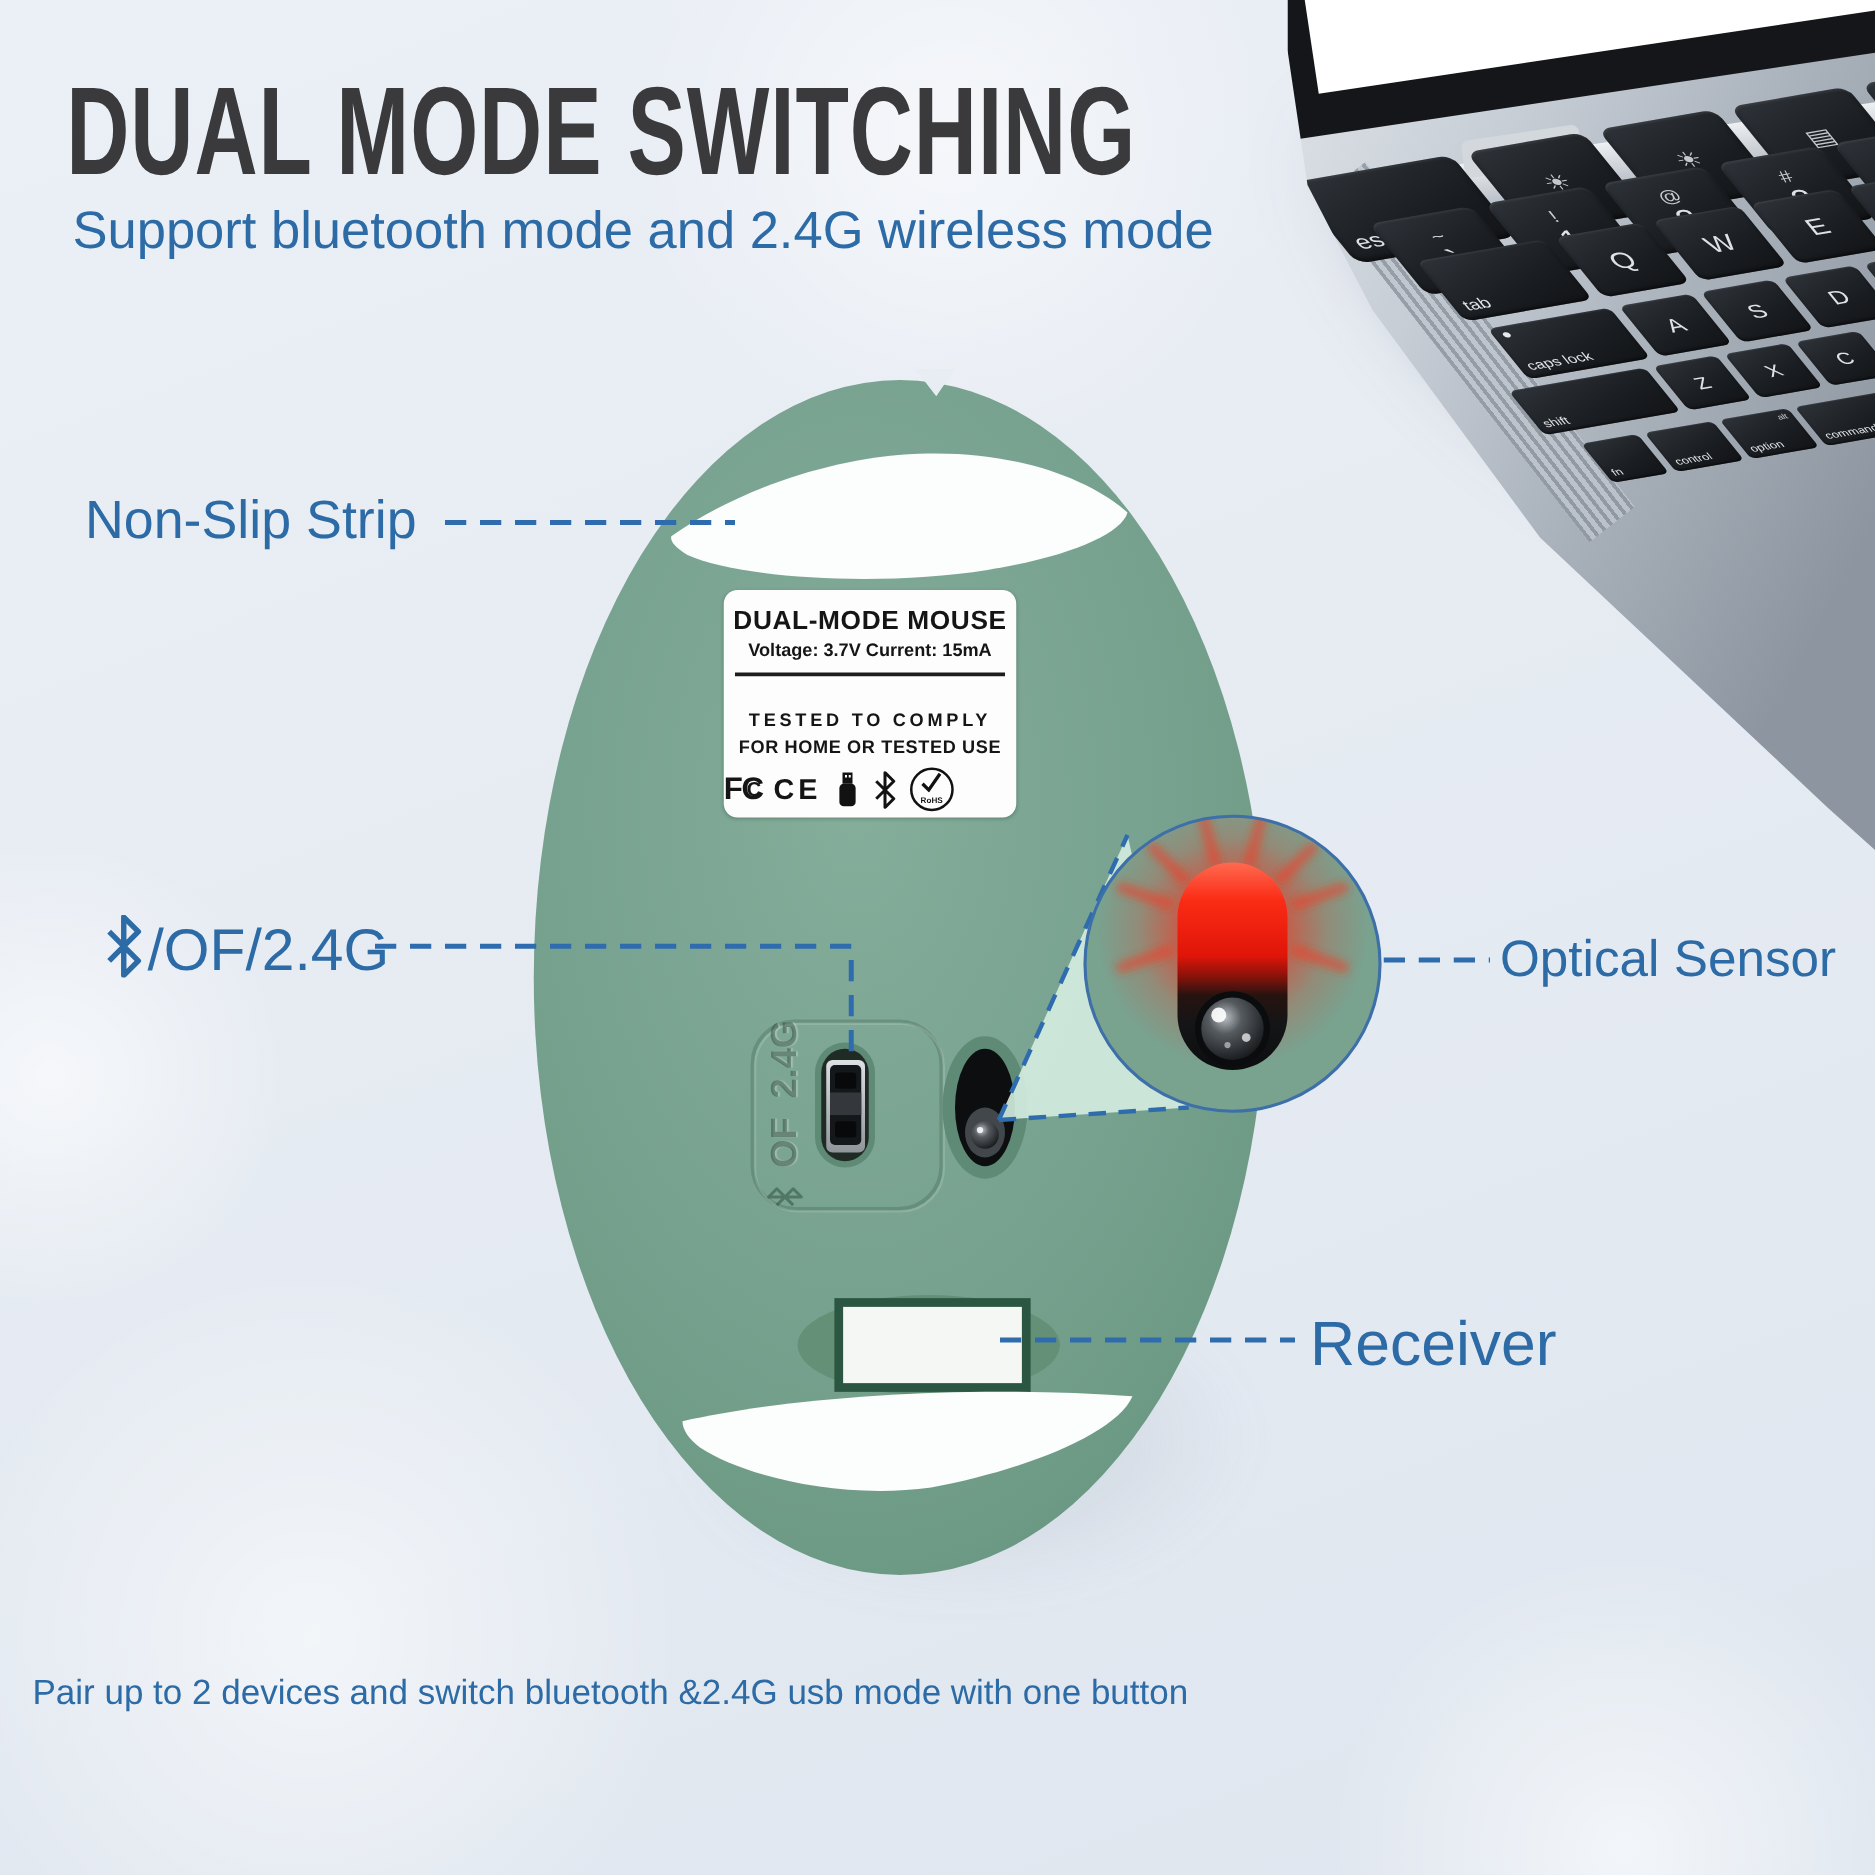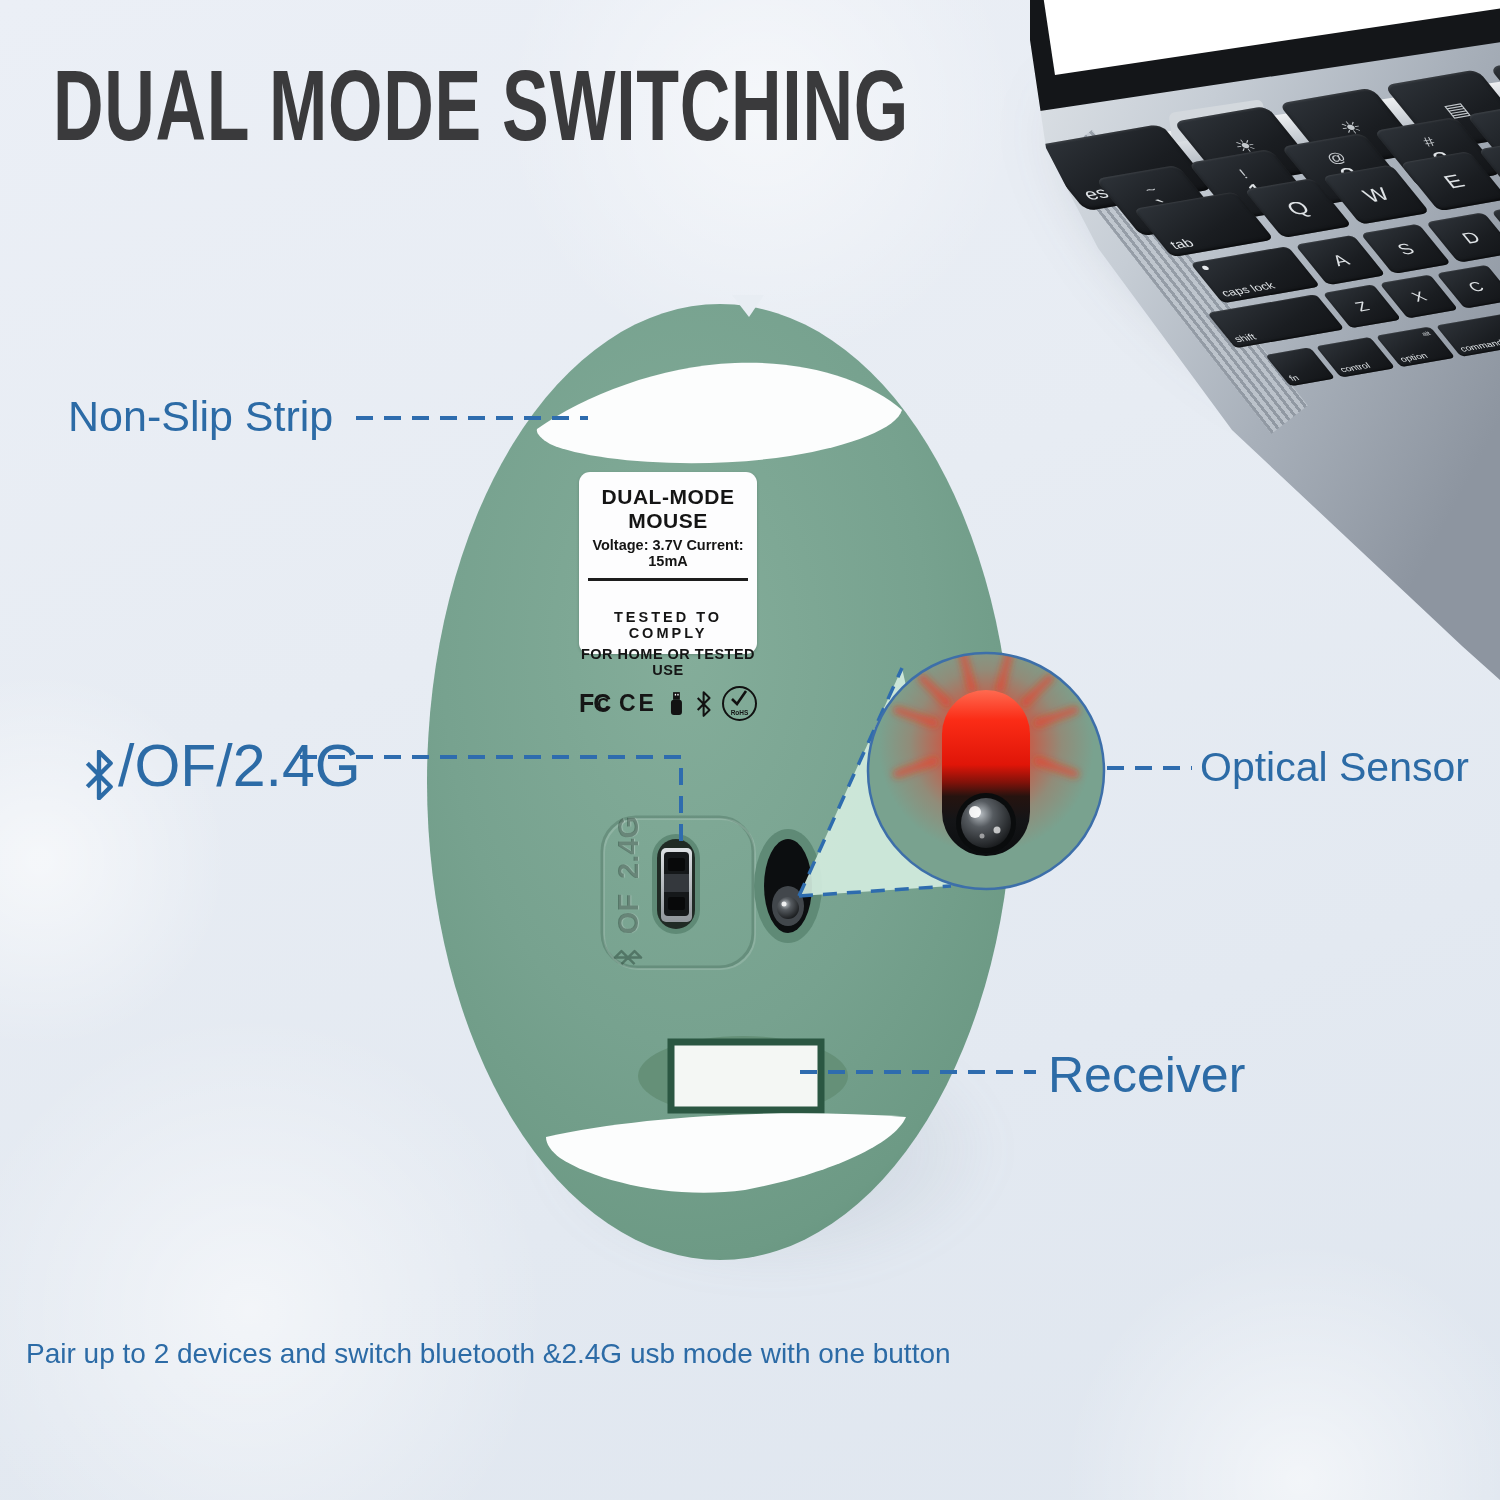--- a/index.html
+++ b/index.html
@@ -12,21 +12,21 @@
   .b3{left:-50px;top:1010px;width:600px;height:600px;background:radial-gradient(circle,rgba(255,255,255,.55),rgba(255,255,255,0) 70%);}
   .b4{left:1060px;top:1240px;width:480px;height:480px;background:radial-gradient(circle,rgba(255,255,255,.6),rgba(255,255,255,0) 70%);}
 
   .title{position:absolute;left:53px;top:50px;font-size:100px;font-weight:bold;color:#3a3a3c;
     letter-spacing:1px;transform:scaleX(.70);transform-origin:0 0;white-space:nowrap;line-height:1.1;}
   .subtitle{position:absolute;left:58px;top:160px;font-size:42px;color:#2c6ba6;white-space:nowrap;}
   .footer{position:absolute;left:26px;top:1338px;width:1465px;font-size:28px;color:#2c6ba6;white-space:nowrap;}
 
   .callout{position:absolute;font-size:43px;color:#2c6ba6;white-space:nowrap;}
   .co-nonslip{left:68px;top:392px;}
-  .co-mode{left:84px;top:732px;display:flex;align-items:flex-end;gap:4px;font-size:59px;}
+  .co-mode{left:84px;top:732px;display:flex;align-items:flex-start;gap:4px;font-size:47px;}
   .co-optical{left:1200px;top:744px;font-size:41px;}
   .co-receiver{left:1048px;top:1046px;font-size:50px;}
 
   
   .laptop-shadow{position:absolute;left:880px;top:120px;width:660px;height:260px;
     background:radial-gradient(ellipse closest-side,rgba(55,65,80,.40),rgba(55,65,80,0) 72%);
     transform:rotate(46deg);filter:blur(26px);}
   .laptop{position:absolute;left:1010px;top:-20px;width:490px;height:740px;
     clip-path:polygon(20px 0,490px 0,490px 700px,452px 666px,418px 634px,222px 450px,88px 268px,36px 168px,20px 60px);}
   .deck{position:absolute;inset:0;background:linear-gradient(118deg,#e3e7eb 0%,#c6cdd5 30%,#a8b0ba 55%,#8d95a0 82%);}
@@ -49,21 +49,21 @@
     box-shadow:inset 0 2px 2px rgba(255,255,255,.08),inset 0 -3px 4px rgba(0,0,0,.55);
     color:#dfe3e6;display:flex;flex-direction:column;align-items:center;justify-content:center;gap:2px;}
   .key .b{font-size:31px;line-height:1;}
   .key .t{font-size:19px;line-height:1;color:#c9cdd1;}
   .key.small .b{position:absolute;left:11px;bottom:9px;font-size:20px;}
   .key.small .t{position:absolute;right:10px;top:8px;font-size:15px;}
   .key .g{font-size:22px;color:#c3c8cc;}
   .key.dot::after{content:"";position:absolute;left:12px;top:10px;width:9px;height:9px;border-radius:50%;background:#e8ebee;}
 
   
-  .plate{position:absolute;left:579px;top:472px;width:178px;height:182px;background:#fdfdfe;
+  .plate{position:absolute;left:579px;top:472px;width:234px;height:182px;background:#fdfdfe;
     border-radius:11px;box-shadow:0 1px 3px rgba(20,40,30,.25);text-align:center;color:#151515;}
   .plate .pt{font-size:21px;font-weight:bold;margin-top:13px;letter-spacing:.5px;}
   .plate .ps{font-size:14.5px;font-weight:bold;margin-top:4px;}
   .plate .pdiv{height:3px;background:#1d1d1d;margin:9px 9px 0 9px;}
   .plate .p1{font-size:14.5px;font-weight:bold;letter-spacing:3px;margin-top:28px;}
   .plate .p2{font-size:14.5px;font-weight:bold;letter-spacing:.5px;margin-top:5px;}
   .certs{display:flex;align-items:center;gap:11px;margin-top:8px;}
   .fcc{font-weight:800;font-size:25px;letter-spacing:-1px;display:flex;align-items:center;}
   .fcc .c2{font-size:16px;margin-left:-13px;margin-top:3px;}
   .ce{font-weight:800;font-size:23px;letter-spacing:3px;}
@@ -333,20 +333,21 @@
 
   <div class="vlabel">
     <svg width="24" height="38" viewBox="0 0 18 30">
       <path d="M2 8 L16 22 L9 29 L9 1 L16 8 L2 22" fill="none" stroke="rgba(28,54,42,0.42)" stroke-width="2.6" stroke-linejoin="round"></path>
     </svg>
     <span>OF</span>
     <span>2.4G</span>
   </div>
 
   <div class="title">DUAL MODE SWITCHING</div>
+  <div class="subtitle">Support bluetooth mode and 2.4G wireless mode</div>
 
   <div class="callout co-nonslip">Non-Slip Strip</div>
   <div class="callout co-mode">
     <svg width="30" height="50" viewBox="0 0 18 30">
       <path d="M2 8 L16 22 L9 29 L9 1 L16 8 L2 22" fill="none" stroke="#2c6ba6" stroke-width="2.6" stroke-linejoin="round"></path>
     </svg>
     <span>/OF/2.4G</span>
   </div>
   <div class="callout co-optical">Optical Sensor</div>
   <div class="callout co-receiver">Receiver</div>

